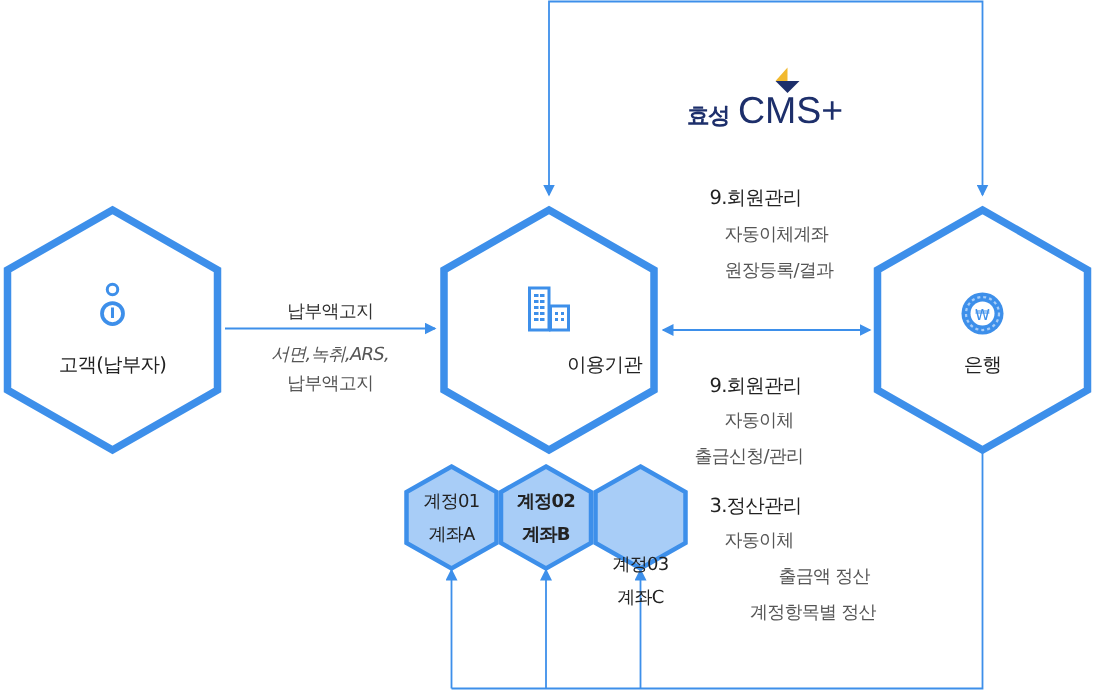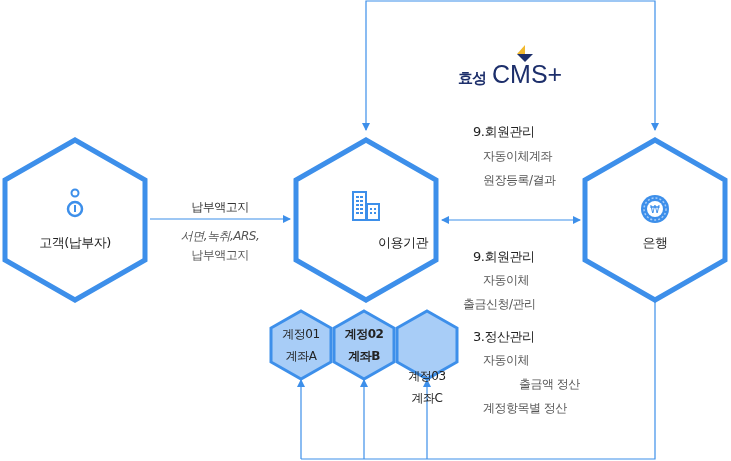--- a/index.html
+++ b/index.html
@@ -117,13 +117,13 @@
 <div class="sub" style="left:483px; top:148px;">자동이체계좌</div>
 <div class="sub" style="left:483px; top:172px;">원장등록/결과</div>
 
 <div class="hd" style="left:473px; top:248px;">9.회원관리</div>
 <div class="sub" style="left:483px; top:272px;">자동이체</div>
 <div class="sub" style="left:463px; top:296px;">출금신청/관리</div>
 
 <div class="hd" style="left:473px; top:328px;">3.정산관리</div>
 <div class="sub" style="left:483px; top:352px;">자동이체</div>
 <div class="sub" style="left:471px; top:376px;margin-left:48px;">출금액 정산</div>
-<div class="sub" style="left:483px; top:400px;">계정항목별 정산</div>
+<div class="sub" style="left:500px; top:400px;">계정항목별 정산</div>
 
 </body></html>

